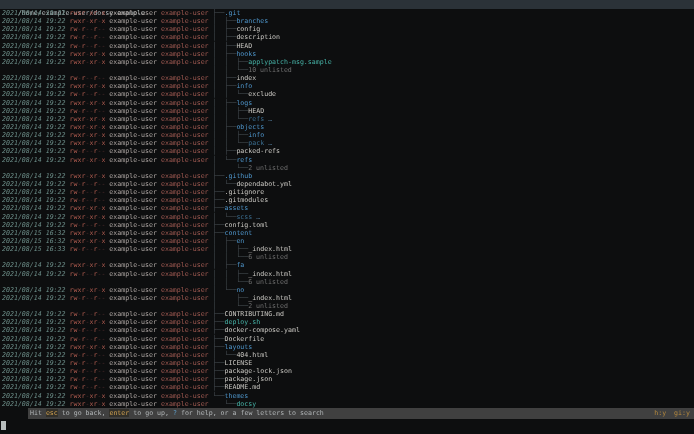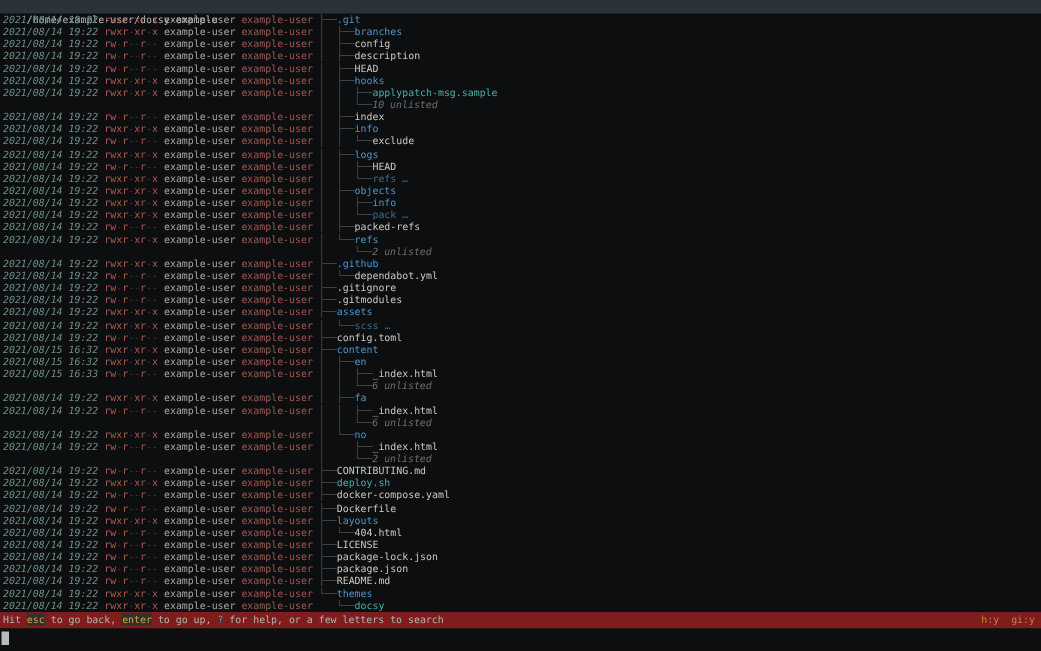--- a/index.html
+++ b/index.html
@@ -23,27 +23,27 @@
   .m-date{color:#6d8f8a;font-style:italic;}
   .m-perm{color:#b05c50;}
   .m-perm .dim{color:#553030;}
   .m-user{color:#ada5a2;}
   .m-group{color:#a05a52;}
   .pre{color:#485055;}
   .k-dir{color:#4e94c9;margin-top:32px;}
   .k-dirdim{color:#3a6c8e;}
   .k-file{color:#c9c7c2;}
   .k-exec{color:#46b1a5;}
-  .k-unlisted{color:#6e6e6e;font-style:italic;margin-top:34px;}
+  .k-unlisted{color:#6e6e6e;margin-top:34px;}
   .suf{color:#44657e;}
   .statusbar{
     height:11px;line-height:11px;
-    background:#7f1d1d;color:#b0b4b6;
+    background:#404040;color:#b0b4b6;
     padding:0 4px 0 2px;white-space:pre;
-    display:flex;justify-content:space-between;
+    display:flex;justify-content:space-between;margin-left:28px;
   }
   .statusbar .key{color:#cfa050;background:#32302a;}
   .statusbar .hint{color:#5f9ec9;}
   .toggles span{color:#b5893d;margin-left:8px;}
   .promptline{height:15px;position:relative;background:#0d0e0f;}
   .cursor{
     position:absolute;left:1px;top:2px;
     width:4.5px;height:9px;background:#b7bdbd;
   }
 </style>

